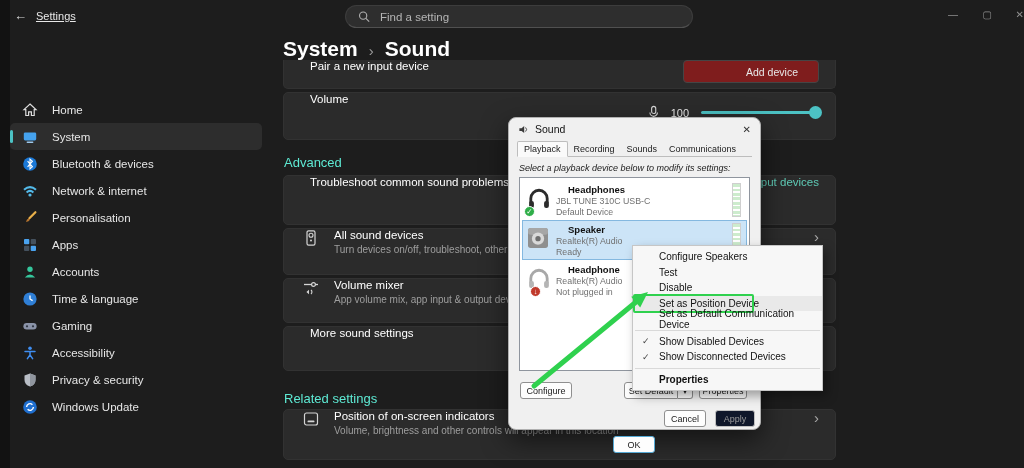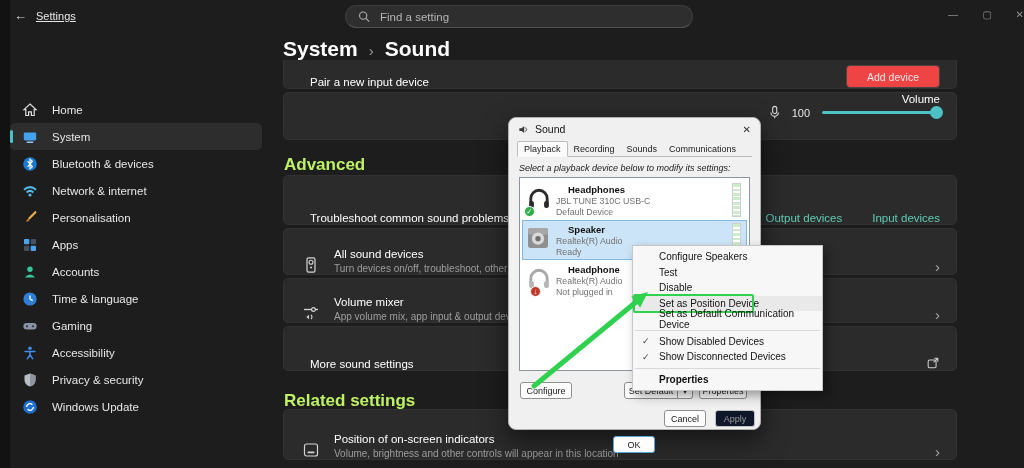--- a/index.html
+++ b/index.html
@@ -27,30 +27,30 @@
   .nav-item.selected{background:#2d2d2d;}
   .nav-item.selected::before{content:"";position:absolute;left:0;top:7px;bottom:7px;width:3px;
     border-radius:2px;background:#4cc2c4;}
 
   
   .breadcrumb{position:absolute;left:283px;top:37px;display:flex;align-items:center;}
   .bc-parent{font-size:21px;font-weight:600;color:#fff;}
   .bc-sep{font-size:15px;color:#9a9a9a;margin:2px 11px 0;}
   .bc-current{font-size:21px;font-weight:700;color:#fff;}
 
-  .card{position:absolute;left:283px;width:674px;background:#2b2b2b;border:1px solid #323232;
-    border-radius:5px;box-sizing:border-box;display:flex;align-items:flex-end;padding:0 16px;}
+  .card{position:absolute;left:283px;width:553px;background:#2b2b2b;border:1px solid #323232;
+    border-radius:5px;box-sizing:border-box;display:flex;align-items:flex-start;padding:0 16px;}
   .card .pad{padding-left:10px;}
   .row-title{font-size:11.5px;color:#fff;}
   .row-desc{font-size:10px;color:#9e9e9e;margin-top:3px;}
   .chev{margin-left:auto;color:#a8a8a8;font-size:15px;line-height:1;}
-  .section-h{position:absolute;left:284px;font-size:17px;font-weight:700;color:#bef264;}
-
-  .adddev-btn{margin-left:auto;width:92px;height:21px;background:#ef4444;border:1px solid #454545;
-    border-radius:4px;color:#e8e8e8;font-size:10.5px;display:flex;align-items:center;justify-content:center;cursor:pointer;}
+  .section-h{position:absolute;left:284px;font-size:13px;font-weight:400;color:#5eead4;}
+
+  .adddev-btn{margin-left:auto;width:92px;height:21px;background:#7f1d1d;border:1px solid #454545;
+    border-radius:4px;color:#e8e8e8;font-size:10.5px;display:flex;align-items:center;justify-content:center;cursor:pointer;padding-left:42px;}
 
   .vol-right{margin-left:auto;display:flex;align-items:center;}
   .vol-val{font-size:11px;color:#e8e8e8;margin:0 12px 0 10px;}
   .slider{position:relative;width:118px;height:3.5px;background:#4cc2c4;border-radius:2px;cursor:pointer;}
   .slider .thumb{position:absolute;right:-3px;top:-5px;width:13px;height:13px;border-radius:50%;
     background:#4cc2c4;cursor:pointer;}
 
   .ts-links{margin-left:auto;display:flex;gap:30px;}
   .ts-link{font-size:11.5px;color:#5fcbb6;cursor:pointer;}
   .lead-ico{width:18px;height:18px;margin:0 14px 0 2px;flex:0 0 18px;}

